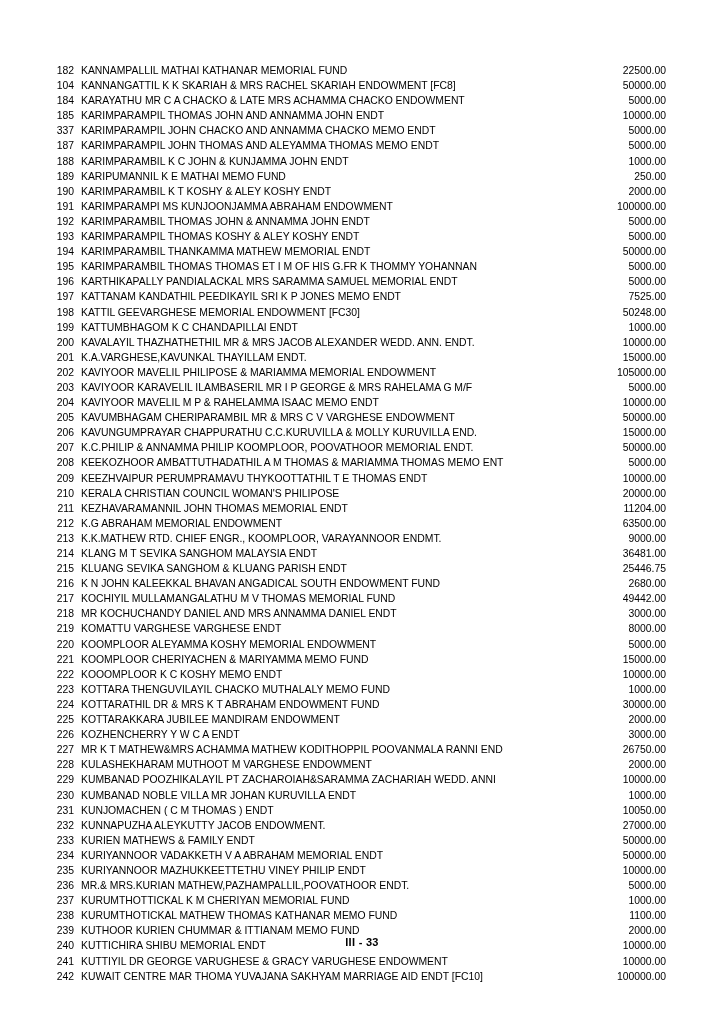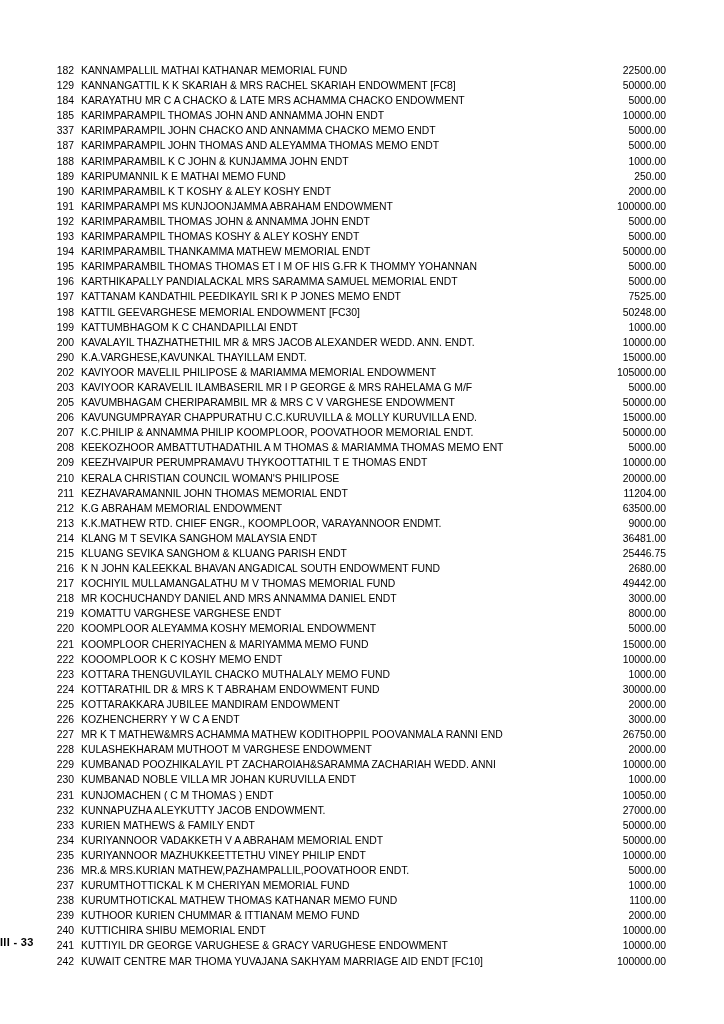--- a/index.html
+++ b/index.html
@@ -56,41 +56,41 @@
   td.col-amount {
     width: 85px;
     text-align: right;
     padding-right: 1px;
   }
   .footer {
     position: absolute;
     left: 0;
     top: 936px;
     width: 724px;
-    text-align: left;
+    text-align: center;
     font-size: 11px;
     font-weight: bold;
     letter-spacing: 0.3px;
   }
 </style>
 </head>
 <body>
 
 <div class="page">
 
   <div class="ledger">
     <table class="ledger-table">
       <tbody>
           <tr>
             <td class="col-num">182</td>
             <td class="col-name">KANNAMPALLIL MATHAI KATHANAR MEMORIAL FUND</td>
             <td class="col-amount">22500.00</td>
           </tr>
           <tr>
-            <td class="col-num">129</td>
+            <td class="col-num">104</td>
             <td class="col-name">KANNANGATTIL K K SKARIAH &amp; MRS RACHEL SKARIAH ENDOWMENT [FC8]</td>
             <td class="col-amount">50000.00</td>
           </tr>
           <tr>
             <td class="col-num">184</td>
             <td class="col-name">KARAYATHU MR C A CHACKO &amp; LATE MRS ACHAMMA CHACKO ENDOWMENT</td>
             <td class="col-amount">5000.00</td>
           </tr>
           <tr>
             <td class="col-num">185</td>
@@ -166,35 +166,40 @@
             <td class="col-num">199</td>
             <td class="col-name">KATTUMBHAGOM K C CHANDAPILLAI ENDT</td>
             <td class="col-amount">1000.00</td>
           </tr>
           <tr>
             <td class="col-num">200</td>
             <td class="col-name">KAVALAYIL THAZHATHETHIL MR &amp; MRS JACOB ALEXANDER WEDD. ANN. ENDT.</td>
             <td class="col-amount">10000.00</td>
           </tr>
           <tr>
-            <td class="col-num">290</td>
+            <td class="col-num">201</td>
             <td class="col-name">K.A.VARGHESE,KAVUNKAL THAYILLAM ENDT.</td>
             <td class="col-amount">15000.00</td>
           </tr>
           <tr>
             <td class="col-num">202</td>
             <td class="col-name">KAVIYOOR MAVELIL PHILIPOSE &amp; MARIAMMA MEMORIAL ENDOWMENT</td>
             <td class="col-amount">105000.00</td>
           </tr>
           <tr>
             <td class="col-num">203</td>
             <td class="col-name">KAVIYOOR KARAVELIL ILAMBASERIL MR I P GEORGE &amp; MRS RAHELAMA G M/F</td>
             <td class="col-amount">5000.00</td>
           </tr>
           <tr>
+            <td class="col-num">204</td>
+            <td class="col-name">KAVIYOOR MAVELIL M P &amp; RAHELAMMA ISAAC MEMO ENDT</td>
+            <td class="col-amount">10000.00</td>
+          </tr>
+          <tr>
             <td class="col-num">205</td>
             <td class="col-name">KAVUMBHAGAM CHERIPARAMBIL MR &amp; MRS C V VARGHESE ENDOWMENT</td>
             <td class="col-amount">50000.00</td>
           </tr>
           <tr>
             <td class="col-num">206</td>
             <td class="col-name">KAVUNGUMPRAYAR CHAPPURATHU C.C.KURUVILLA &amp; MOLLY KURUVILLA END.</td>
             <td class="col-amount">15000.00</td>
           </tr>
           <tr>

